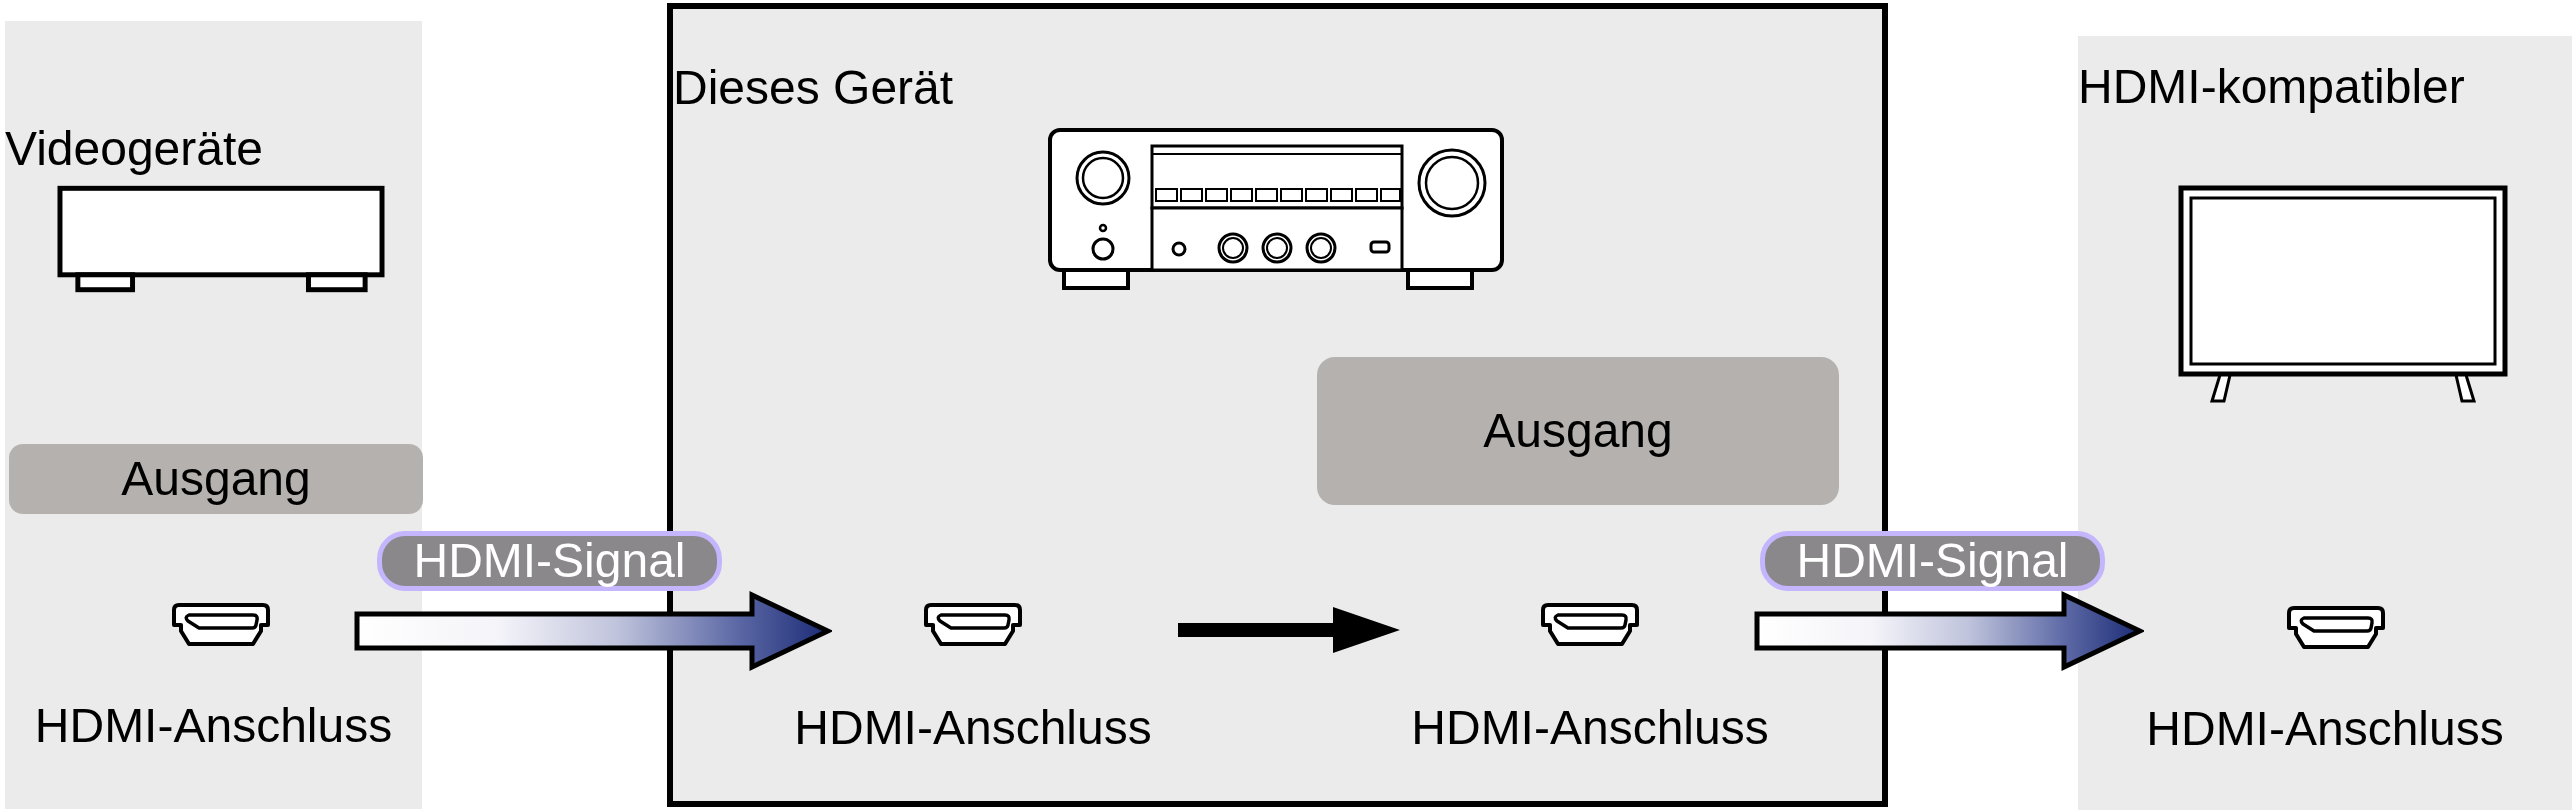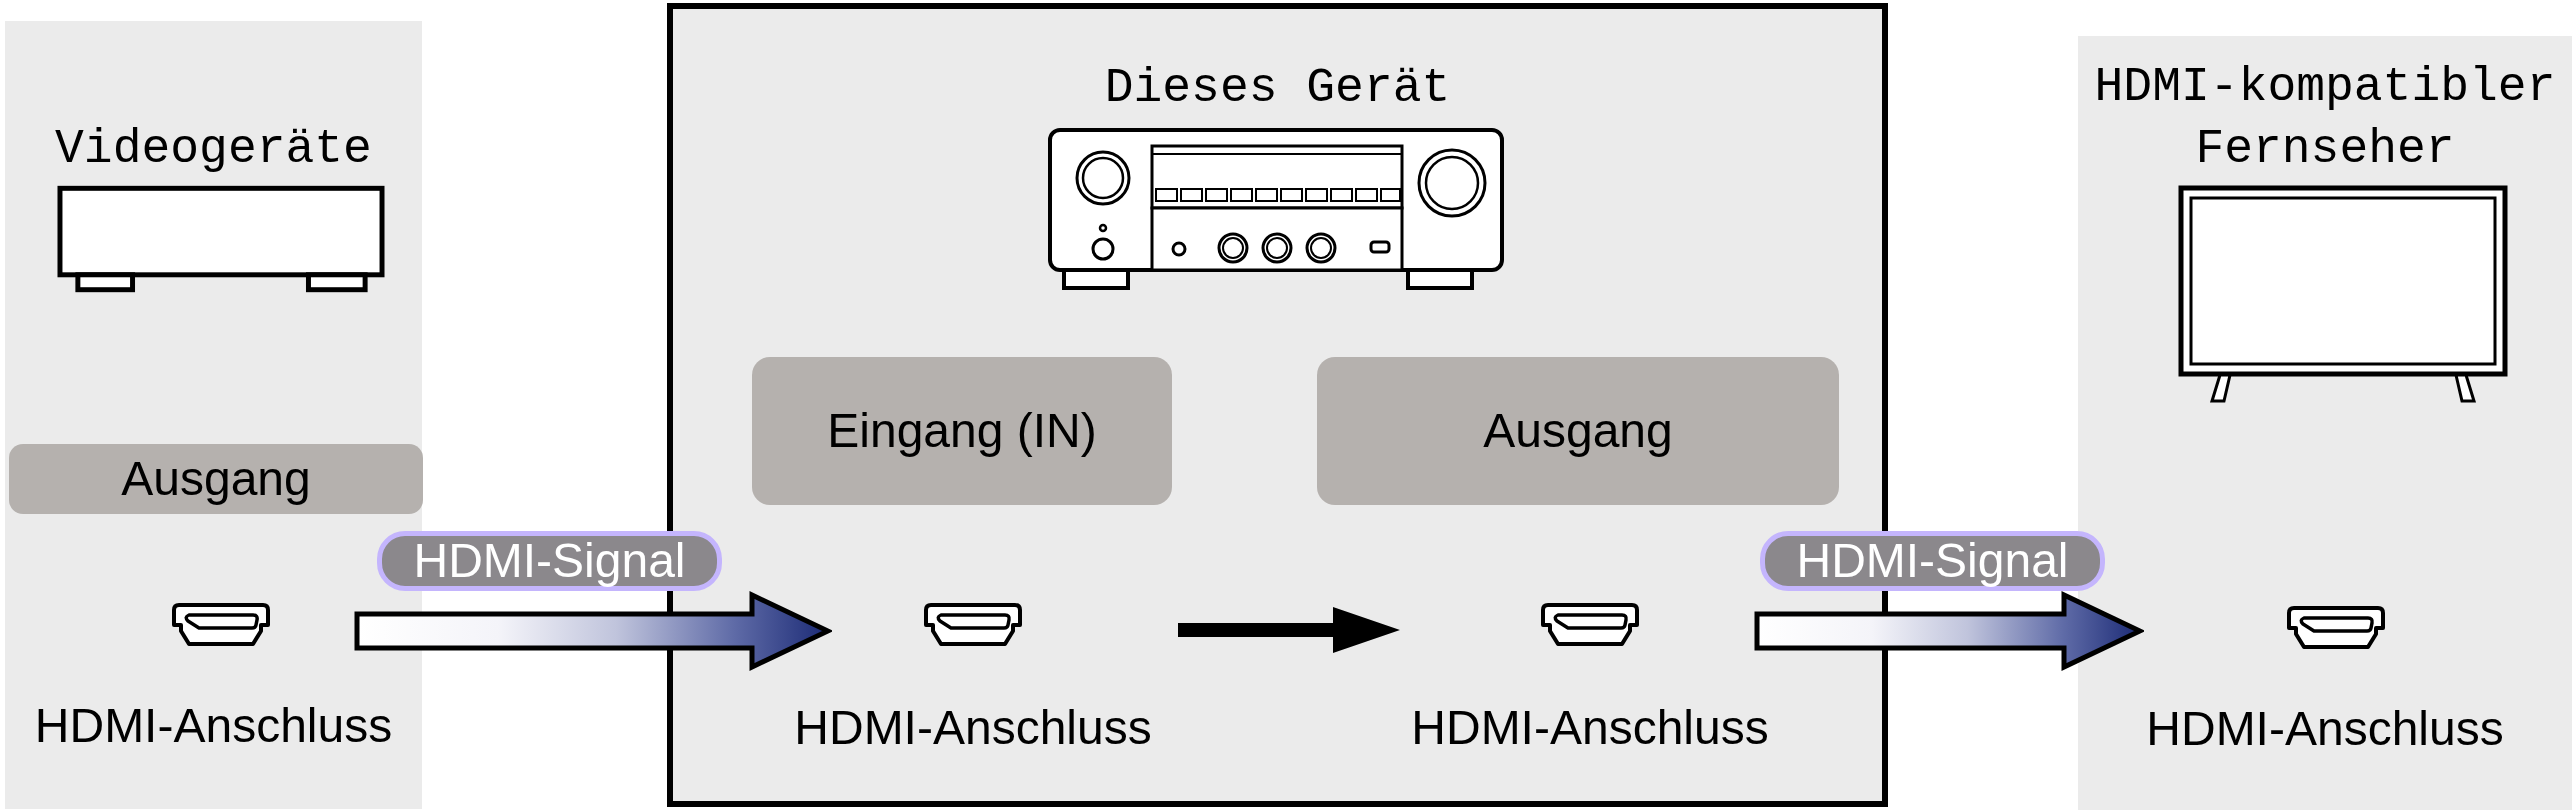--- a/index.html
+++ b/index.html
@@ -6,22 +6,22 @@
   .canvas{
     position:relative;width:2572px;height:810px;background:#ffffff;overflow:hidden;
     font-family:"Liberation Sans", sans-serif;color:#000;
   }
   .panel{position:absolute;background:#ebebeb;}
   .panel.left  {left:5px;   top:21px; width:417px;  height:788px;}
   .panel.center{left:667px; top:3px;  width:1209px; height:792px; border:6px solid #000;}
   .panel.right {left:2078px;top:36px; width:494px;  height:777px;}
 
   .panel-title{
-    position:absolute;left:0;width:100%;text-align:center;
-    font-size:48px;line-height:1.3;color:#000;white-space:nowrap;font-family:Liberation Mono, monospace;
+    position:absolute;left:0;width:100%;text-align:left;
+    font-size:48px;line-height:1.3;color:#000;white-space:nowrap;
   }
   .panel.left  .panel-title{top:97px;}
   .panel.center .panel-title{top:48px;}
   .panel.right .panel-title{top:20px;white-space:normal;}
 
   .tag{
     position:absolute;background:#b5b1ae;border-radius:16px;
     display:flex;flex-direction:column;align-items:center;justify-content:center;
     font-size:48px;line-height:1.3;color:#000;text-align:center;
   }
@@ -117,23 +117,20 @@
       <circle cx="185" cy="120" r="10" fill="#fff" stroke="#000" stroke-width="2"></circle>
       <circle cx="229" cy="120" r="14" fill="#fff" stroke="#000" stroke-width="3"></circle>
       <circle cx="229" cy="120" r="10" fill="#fff" stroke="#000" stroke-width="2"></circle>
       <circle cx="273" cy="120" r="14" fill="#fff" stroke="#000" stroke-width="3"></circle>
       <circle cx="273" cy="120" r="10" fill="#fff" stroke="#000" stroke-width="2"></circle>
       <rect x="323" y="114" width="18" height="10" rx="3" fill="#fff" stroke="#000" stroke-width="3"></rect>
       <rect x="16" y="142" width="64" height="18" fill="#fff" stroke="#000" stroke-width="4"></rect>
       <rect x="360" y="142" width="64" height="18" fill="#fff" stroke="#000" stroke-width="4"></rect>
     </svg>
 
-    <div class="tag center-in">
-      <span>Eingang (IN)</span>
-    </div>
     <div class="tag center-out">
       <span>Ausgang</span>
     </div>
 
     <svg class="connector conn-in" viewBox="0 0 100 48">
       <path d="M8,3 H92 Q97,3 97,8 V23 H90 V29 L82,42 H18 L10,29 V23 H3 V8 Q3,3 8,3 Z" fill="#fff" stroke="#000" stroke-width="4" stroke-linejoin="round"></path>
       <path d="M18,13 H82 Q87,13 86,18 L85,23 Q84.5,26 81,26 H28 L17,19 Q13,15 18,13 Z" fill="#fff" stroke="#000" stroke-width="3.5" stroke-linejoin="round"></path>
     </svg>
 
     <svg class="flow-arrow" width="224" height="48" viewBox="0 0 224 48">
@@ -145,21 +142,20 @@
       <path d="M18,13 H82 Q87,13 86,18 L85,23 Q84.5,26 81,26 H28 L17,19 Q13,15 18,13 Z" fill="#fff" stroke="#000" stroke-width="3.5" stroke-linejoin="round"></path>
     </svg>
 
     <div class="clabel-in">HDMI-Anschluss</div>
     <div class="clabel-out">HDMI-Anschluss</div>
   </section>
 
   <section class="panel right">
     <div class="panel-title">
       <span>HDMI-kompatibler</span><br>
-      <span>Fernseher</span>
     </div>
 
     <svg class="device-svg dev-tv" width="330" height="222" viewBox="0 0 330 222">
       <rect x="3" y="3" width="324" height="186" fill="#fff" stroke="#000" stroke-width="5"></rect>
       <rect x="13" y="13" width="304" height="166" fill="#fff" stroke="#000" stroke-width="3"></rect>
       <path d="M42,190 L34,216 H46 L52,190 Z" fill="#fff" stroke="#000" stroke-width="3"></path>
       <path d="M288,190 L296,216 H284 L278,190 Z" fill="#fff" stroke="#000" stroke-width="3"></path>
     </svg>
 
     <svg class="connector" viewBox="0 0 100 48">

